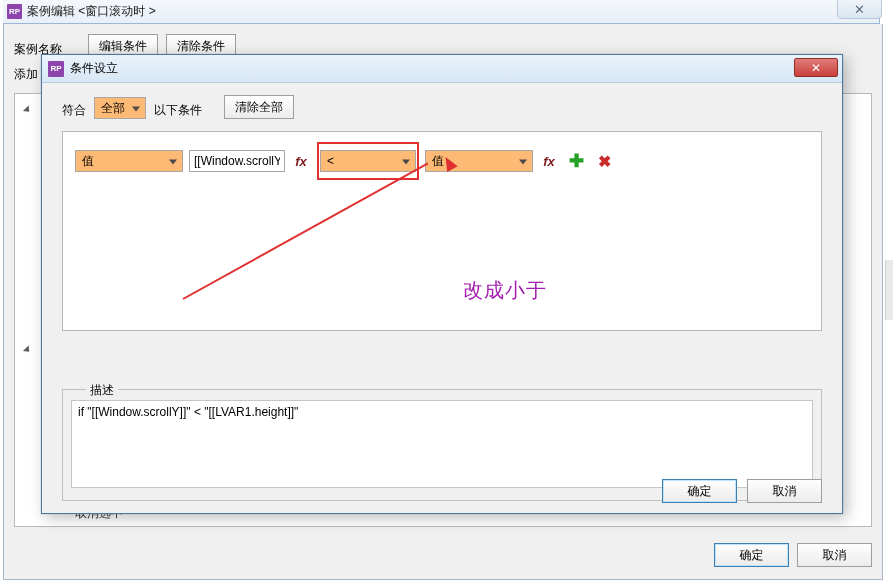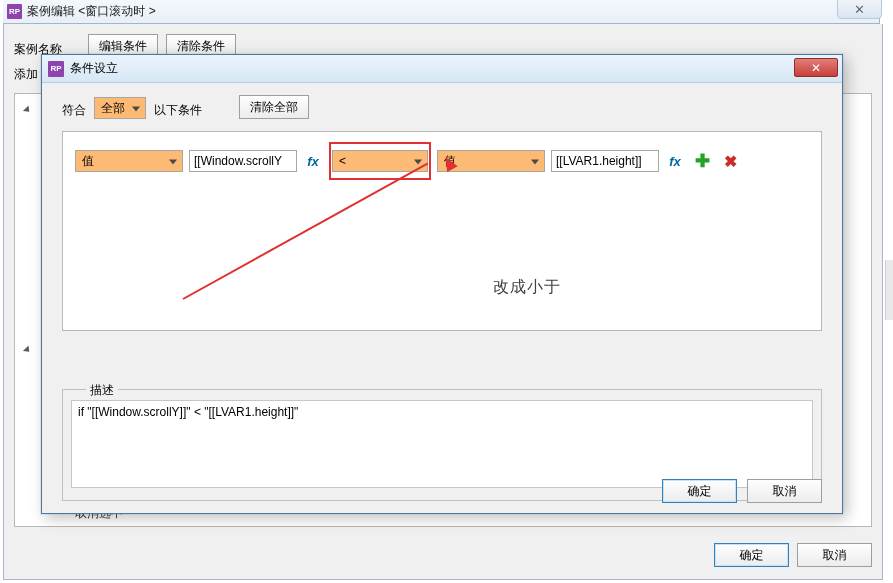--- a/index.html
+++ b/index.html
@@ -102,34 +102,34 @@
   .cond-box {
     margin-top: 12px; border: 1px solid #b8b8b8; background: #ffffff;
     height: 200px; padding: 10px 12px; position: relative;
   }
   .cond-row { display: flex; align-items: center; gap: 6px; font-size: 12px; }
   .combo.w1 { width: 108px; }
   .txt {
     height: 22px; border: 1px solid #a7a7a7; background: #fff;
     font-size: 12px; padding: 0 4px;
   }
-  .txt.w110 { width: 108px; }
+  .txt.w110 { width: 96px; }
   .fx {
     width: 20px; height: 22px; display: inline-flex; align-items: center; justify-content: center;
-    font-style: italic; font-weight: bold; color: #0369a1; font-size: 13px; cursor: pointer;
+    font-style: italic; font-weight: bold; color: #7f1d1d; font-size: 13px; cursor: pointer;
   }
   .combo.op { width: 96px; }
   .red-frame { border: 2px solid #e03030; padding: 1px; height: 38px; display: inline-flex; align-items: center; }
   .plus { color: #26a326; font-size: 18px; font-weight: bold; cursor: pointer; padding: 0 4px;}
   .del  { color: #cc2b2b; font-size: 16px; font-weight: bold; cursor: pointer; padding: 0 4px;}
 
   
   .annot-text {
-    position: absolute; left: 400px; top: 145px; color: #404040;
-    font-size: 16px; letter-spacing: 1px; margin-left: 30px;
+    position: absolute; left: 400px; top: 145px; color: #a21caf;
+    font-size: 20px; letter-spacing: 1px;
   }
   .annot-line {
     position: absolute; left: 120px; top: 166px; width: 280px; height: 2px;
     background: #e03030; transform-origin: left center;
     transform: rotate(-29deg);
   }
   .annot-arrowhead {
     position: absolute; left: 380px; top: 24px;
     width: 0; height: 0;
     border-left: 6px solid transparent;
@@ -204,33 +204,32 @@
     <div class="dlg-close">
       <span>✕</span>
     </div>
   </div>
   <div class="dlg-body">
 
     <div class="match-row">
       <span>符合</span>
       <span class="combo small">全部</span>
       <span>以下条件</span>
-      <button class="std-btn" style="margin-left:29px">清除全部</button>
+      <button class="std-btn" style="margin-left:14px">清除全部</button>
     </div>
 
     <div class="cond-box">
       <div class="cond-row">
         <span class="combo w1">值</span>
         <input class="txt w110" value="[[Window.scrollY" style="">
         <span class="fx">fx</span>
         <span class="red-frame">
           <span class="combo op">&lt;</span>
         </span>
         <span class="combo w1">值</span>
-        <input class="txt w110" value="[[LVAR1.height]]" style="">
         <span class="fx">fx</span>
         <span class="plus">✚</span>
         <span class="del">✖</span>
       </div>
 
       <div class="annot-text">改成小于</div>
       <div class="annot-line"></div>
       <div class="annot-arrowhead"></div>
     </div>
 

